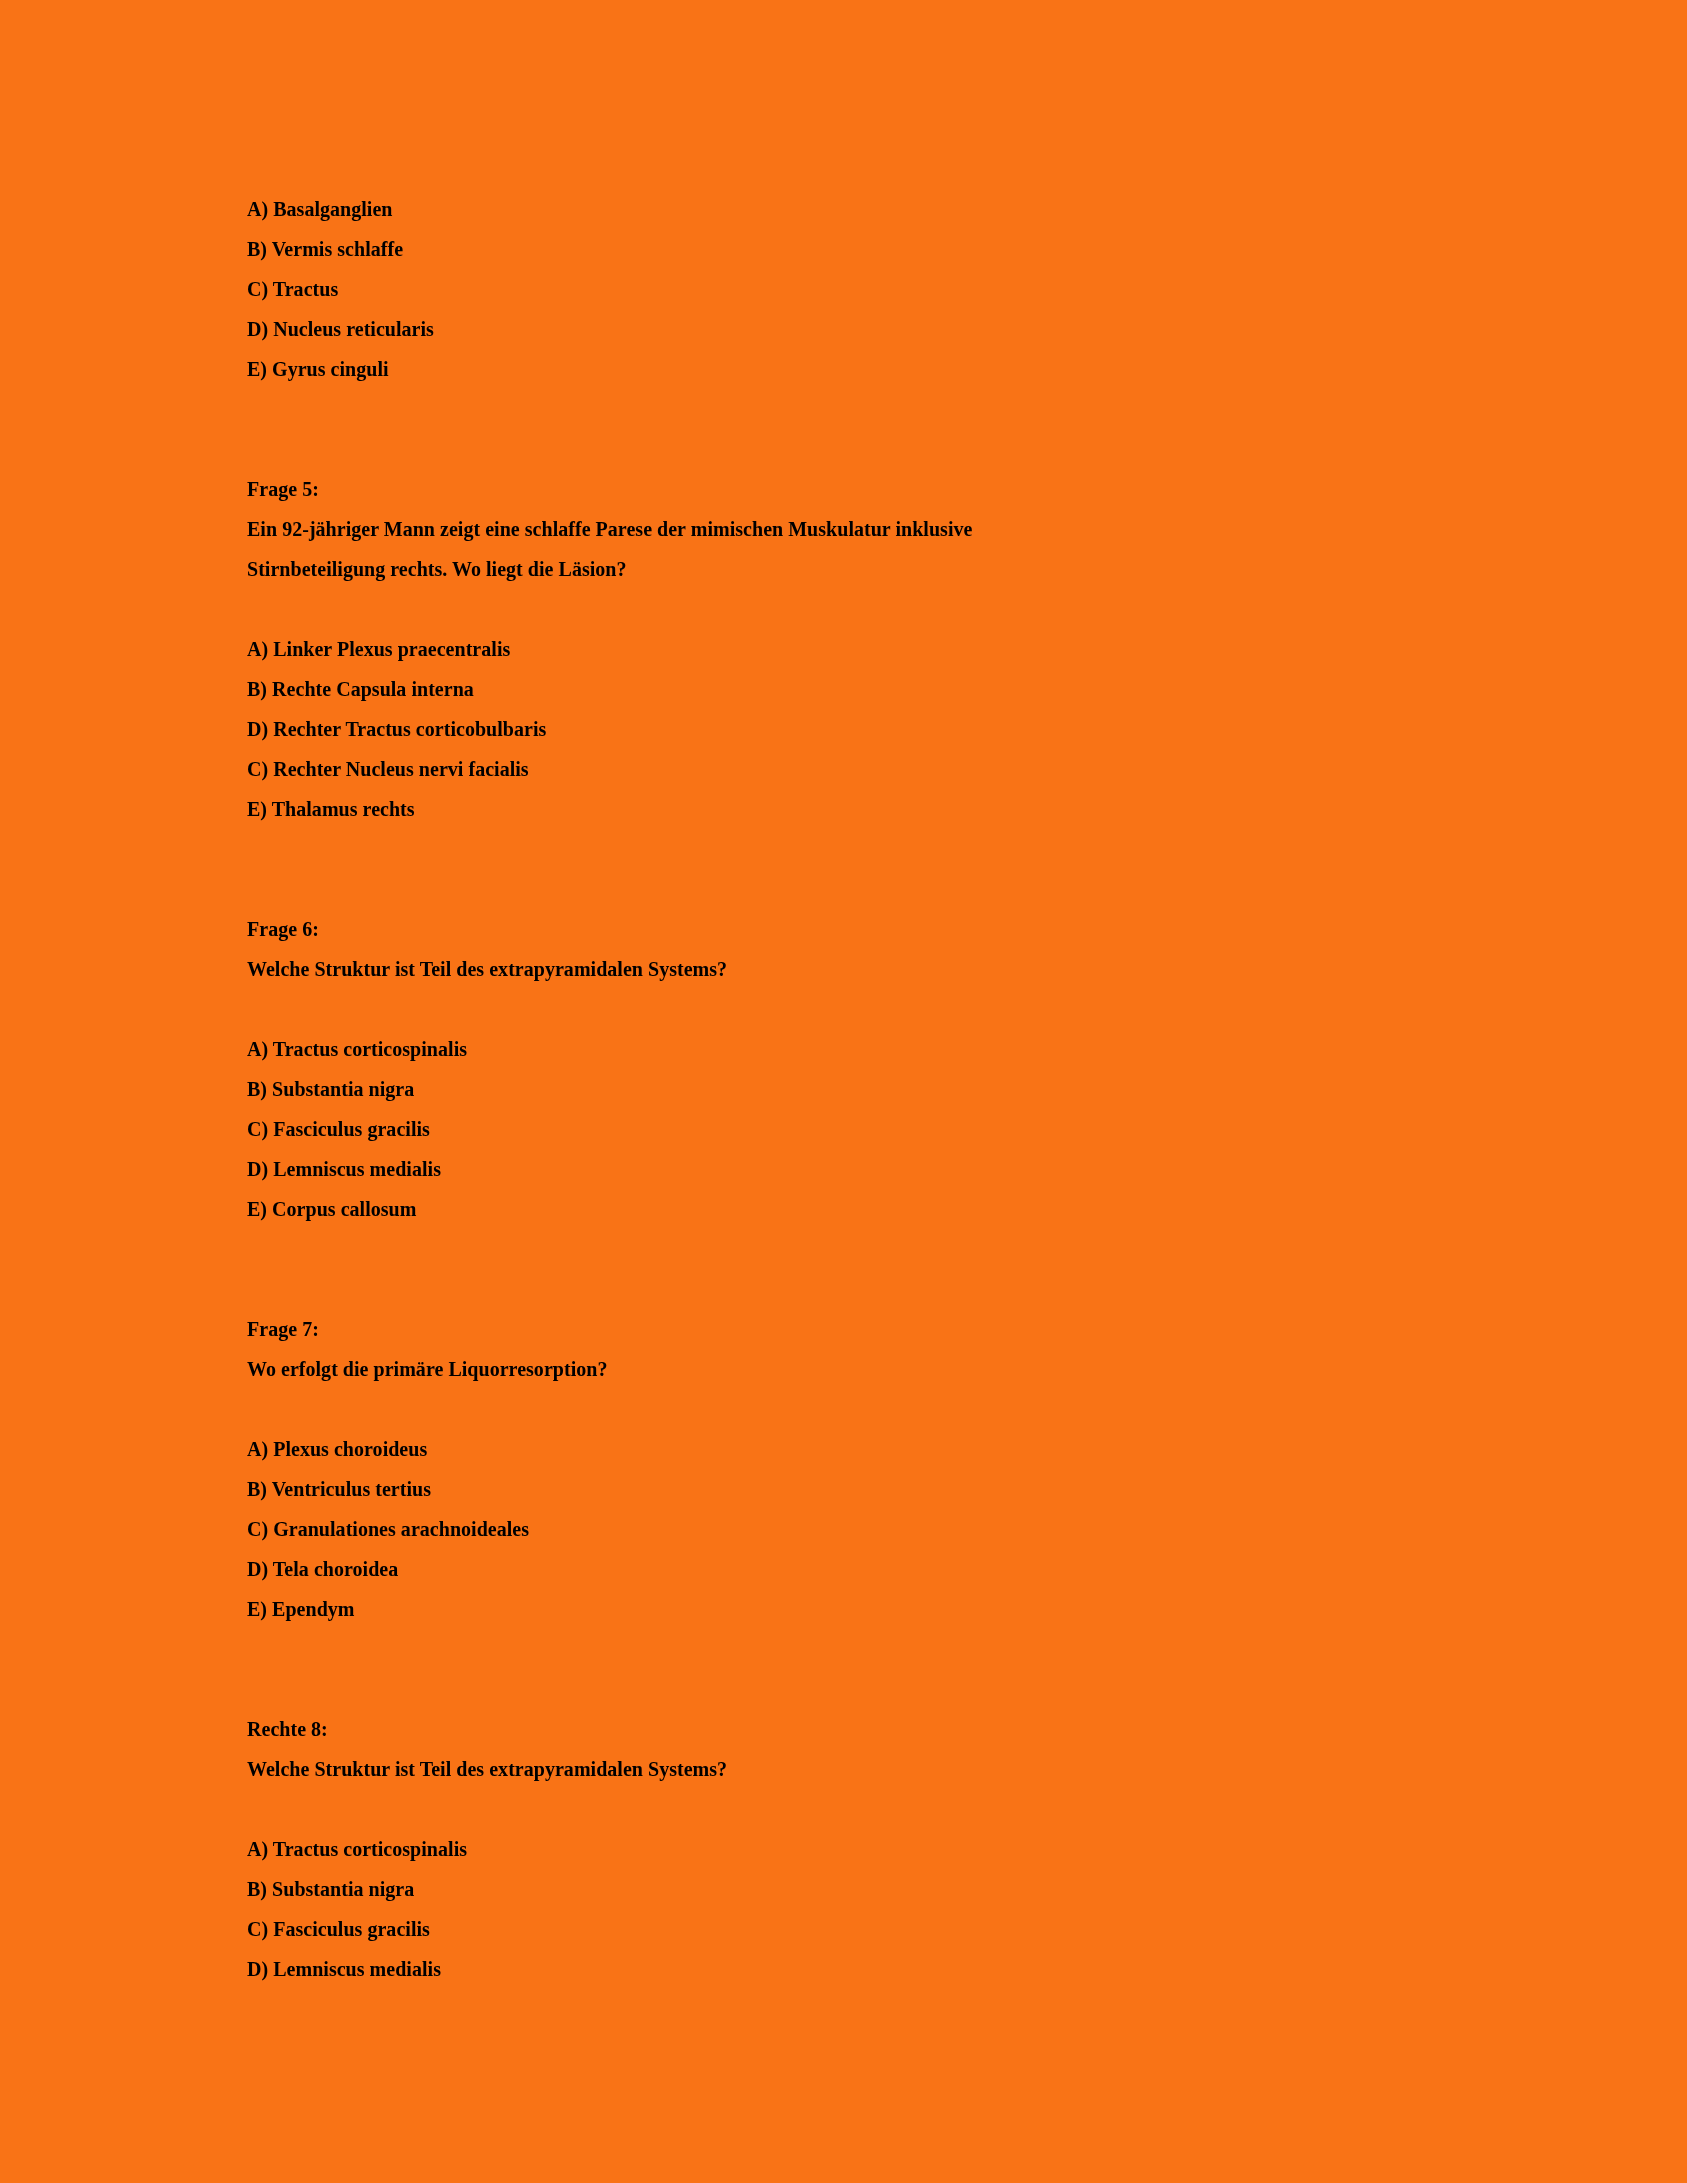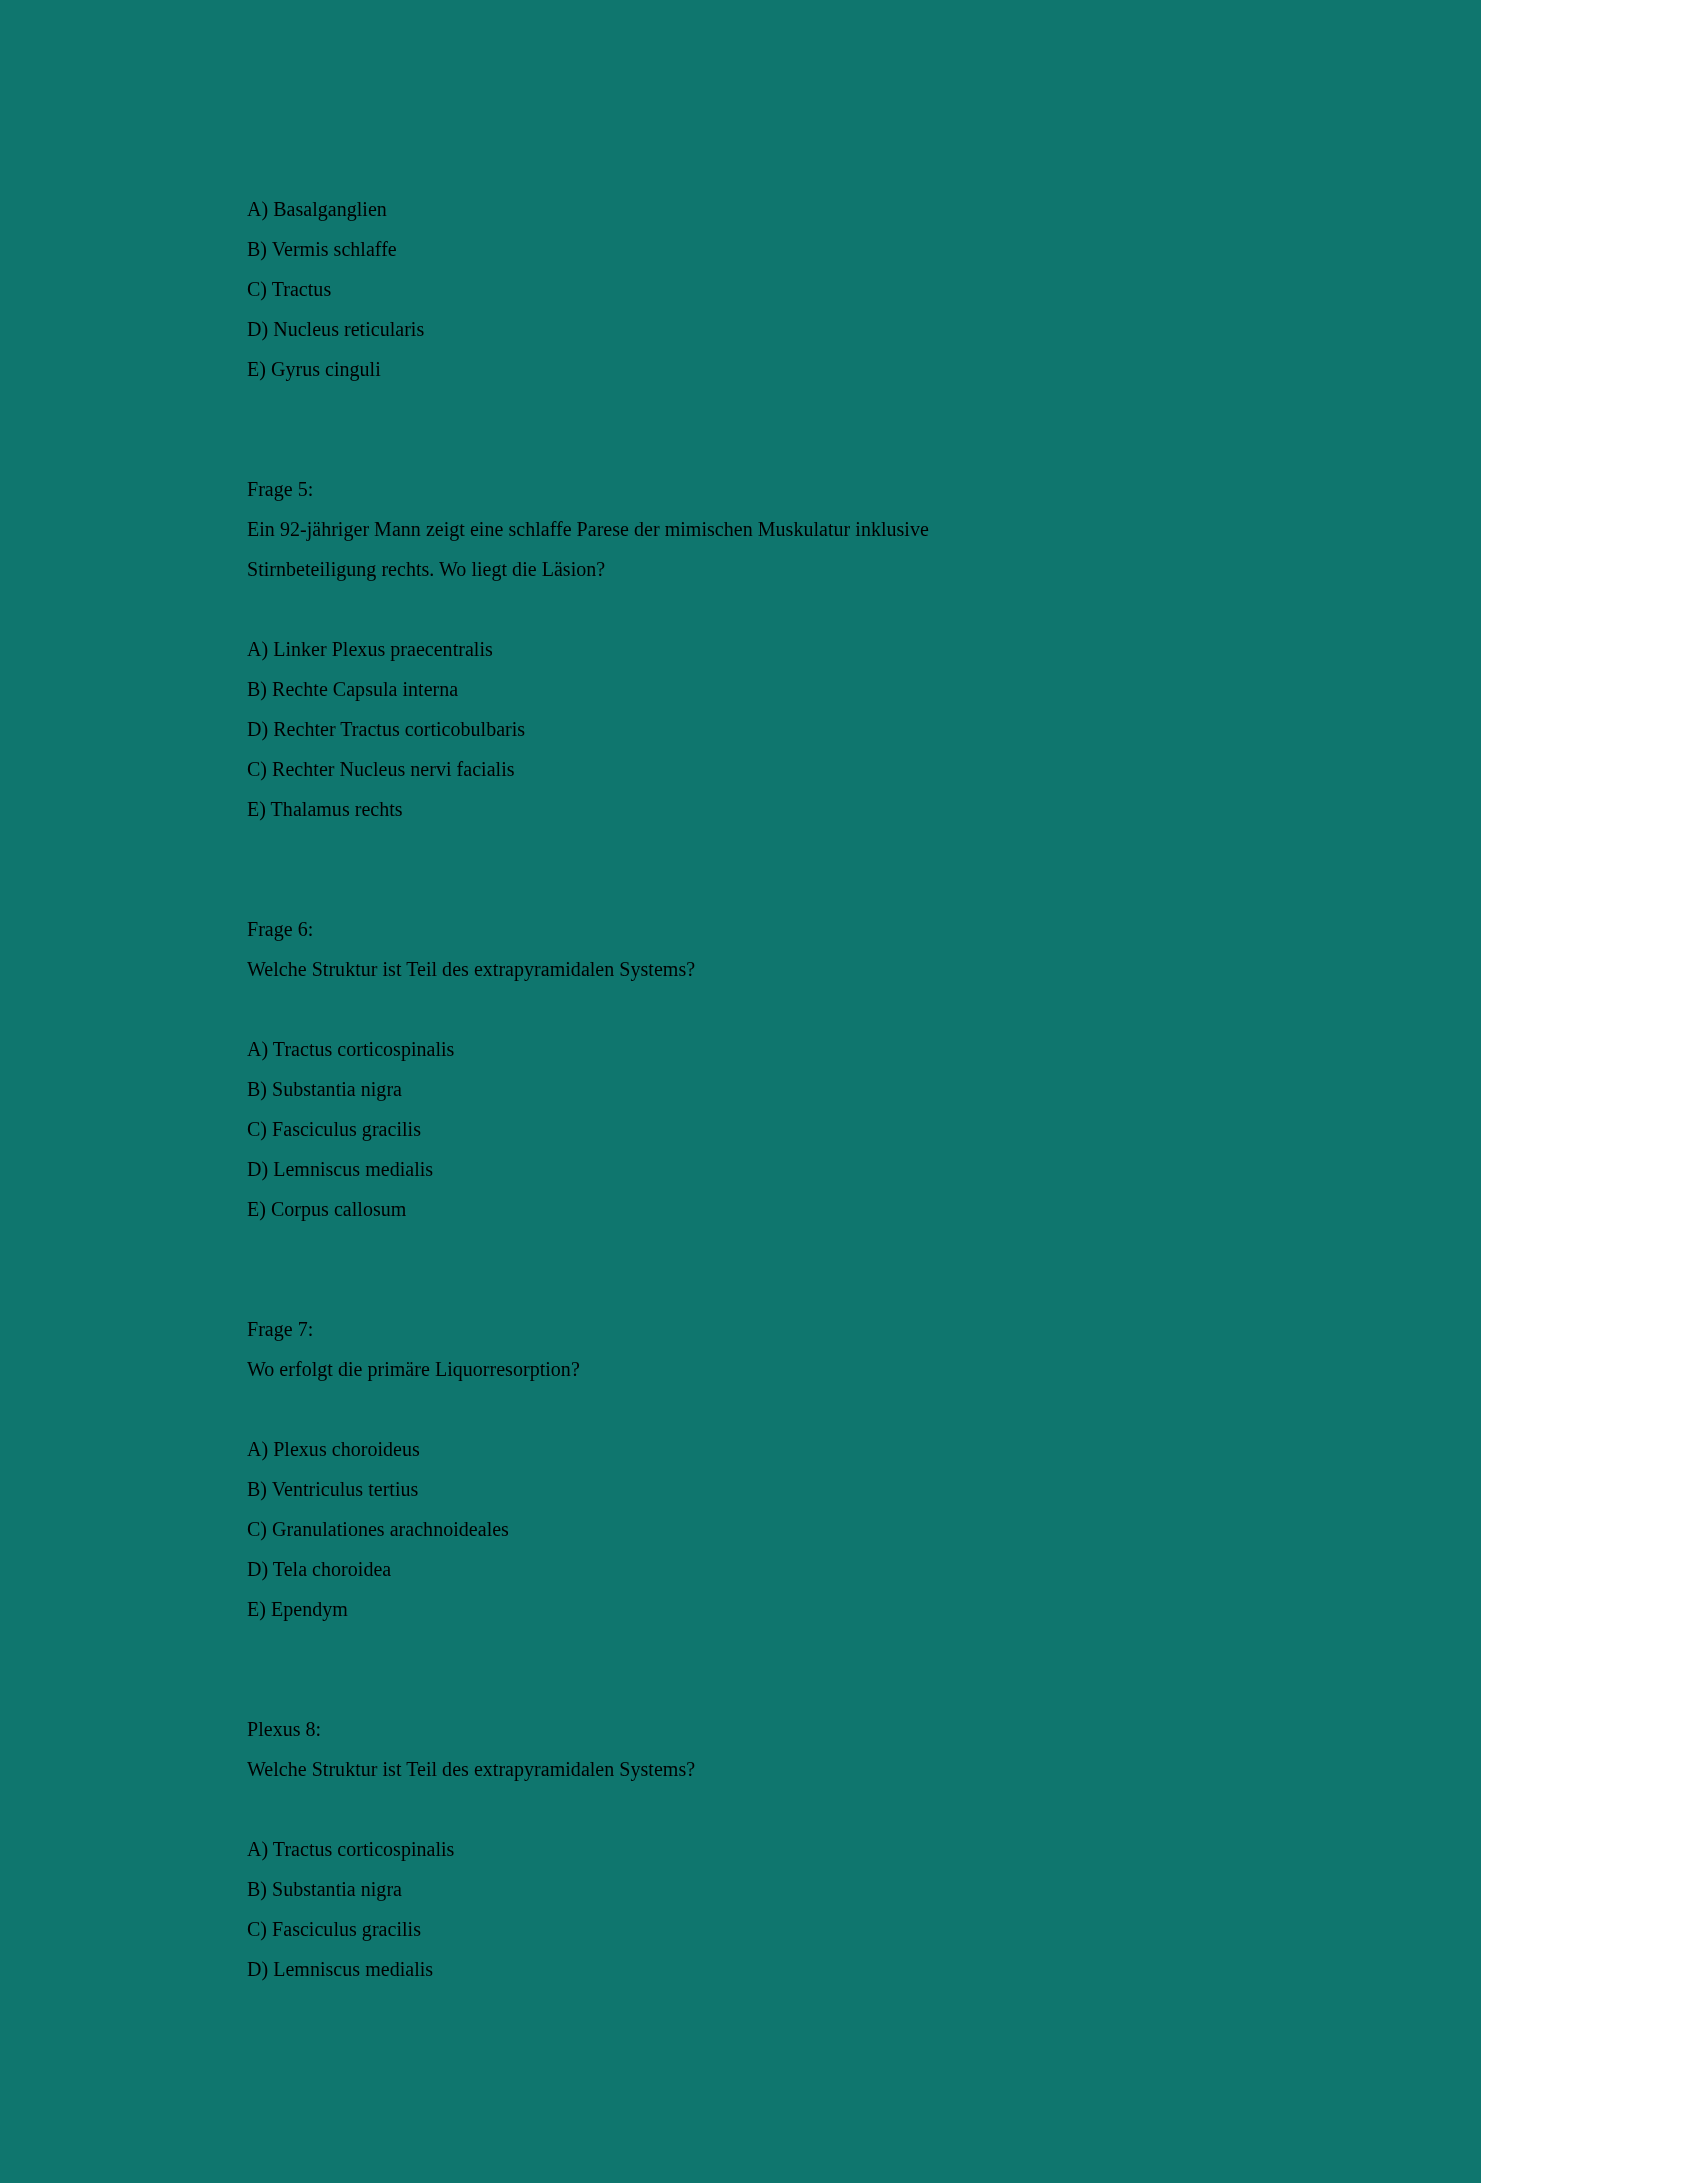--- a/index.html
+++ b/index.html
@@ -11,27 +11,28 @@
     width: 1687px;
     height: 2183px;
     font-family: "Liberation Serif", "DejaVu Serif", serif;
     color: #000000;
     -webkit-font-smoothing: antialiased;
     overflow: hidden;
   }
 
   .page {
     position: relative;
-    width: 1481px;
+    width: 1687px;
     height: 2183px;
-    background: #0f766e;
+    background: #f97316;
     box-sizing: border-box;
     padding-top: 189px;
     padding-left: 247px;
     padding-right: 251px;
+    font-weight: bold;
   }
 
   .doc-body {
     width: 1191px;
   }
 
   
   .line {
     font-size: 20px;
     line-height: 40px;
@@ -109,21 +110,21 @@
       <div class="line option">B) Ventriculus tertius</div>
       <div class="line option">C) Granulationes arachnoideales</div>
       <div class="line option">D) Tela choroidea</div>
       <div class="line option">E) Ependym</div>
     </div>
 
     <div class="line blank">&nbsp;</div>
     <div class="line blank">&nbsp;</div>
 
     <div class="block">
-      <div class="line question-label">Plexus 8:</div>
+      <div class="line question-label">Rechte 8:</div>
       <div class="line question-text">Welche Struktur ist Teil des extrapyramidalen Systems?</div>
       <div class="line blank">&nbsp;</div>
       <div class="line option">A) Tractus corticospinalis</div>
       <div class="line option">B) Substantia nigra</div>
       <div class="line option">C) Fasciculus gracilis</div>
       <div class="line option">D) Lemniscus medialis</div>
     </div>
 
   </div>
 </div>

